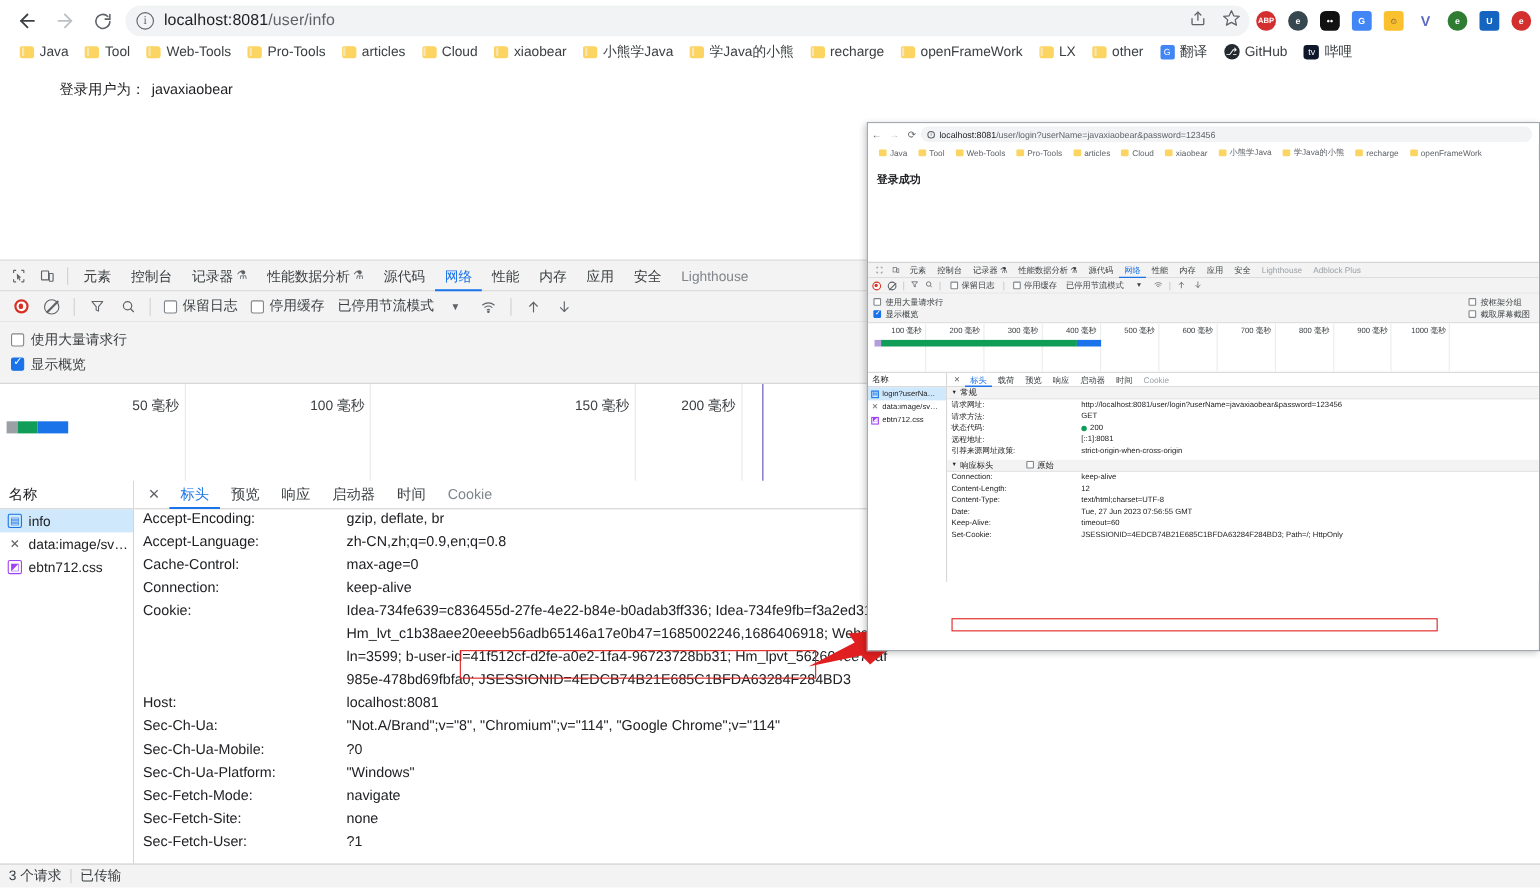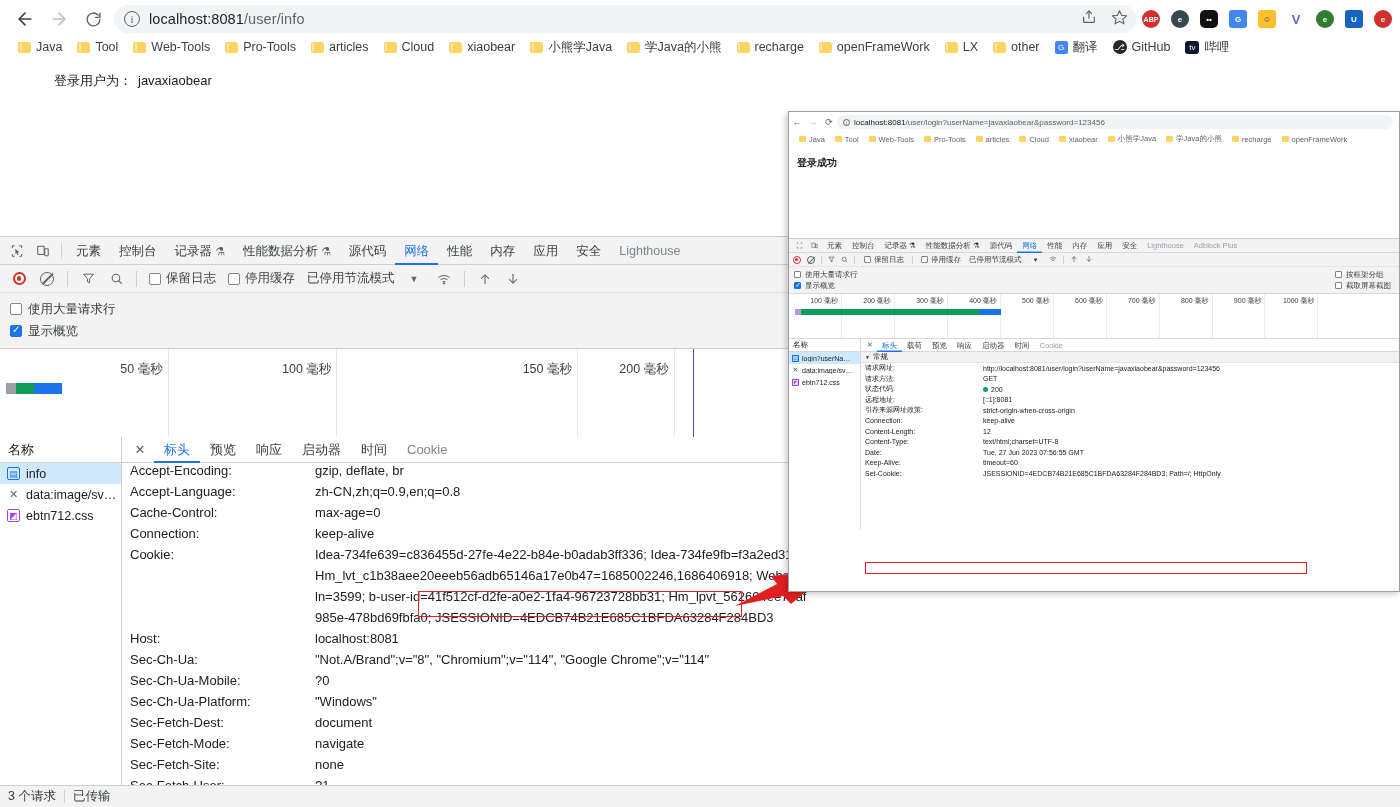--- a/index.html
+++ b/index.html
@@ -549,26 +549,20 @@
                 <div class="line">?0</div>
               </div>
             </div>
             <div class="hdr-row">
               <div class="hdr-k">Sec-Ch-Ua-Platform:</div>
               <div class="hdr-v">
                 <div class="line">"Windows"</div>
               </div>
             </div>
             <div class="hdr-row">
-              <div class="hdr-k">Sec-Fetch-Dest:</div>
-              <div class="hdr-v">
-                <div class="line">document</div>
-              </div>
-            </div>
-            <div class="hdr-row">
               <div class="hdr-k">Sec-Fetch-Mode:</div>
               <div class="hdr-v">
                 <div class="line">navigate</div>
               </div>
             </div>
             <div class="hdr-row">
               <div class="hdr-k">Sec-Fetch-Site:</div>
               <div class="hdr-v">
                 <div class="line">none</div>
               </div>
@@ -859,20 +853,28 @@
                   <span>[::1]:8081</span>
                 </span>
               </div>
               <div class="in-hrow">
                 <span class="in-hk">引荐来源网址政策:</span>
                 <span class="in-hv">
                   <span>strict-origin-when-cross-origin</span>
                 </span>
               </div>
             </div>
+          <div class="in-sechead" style="margin-top:2px">
+            <span style="font-size:5px">▼</span>
+            <span>响应标头</span>
+            <span class="raw">
+              <span class="in-cb"></span>
+              <span>原始</span>
+            </span>
+          </div>
           <div id="in-respheaders">
               <div class="in-hrow">
                 <span class="in-hk">Connection:</span>
                 <span class="in-hv">keep-alive</span>
               </div>
               <div class="in-hrow">
                 <span class="in-hk">Content-Length:</span>
                 <span class="in-hv">12</span>
               </div>
               <div class="in-hrow">

